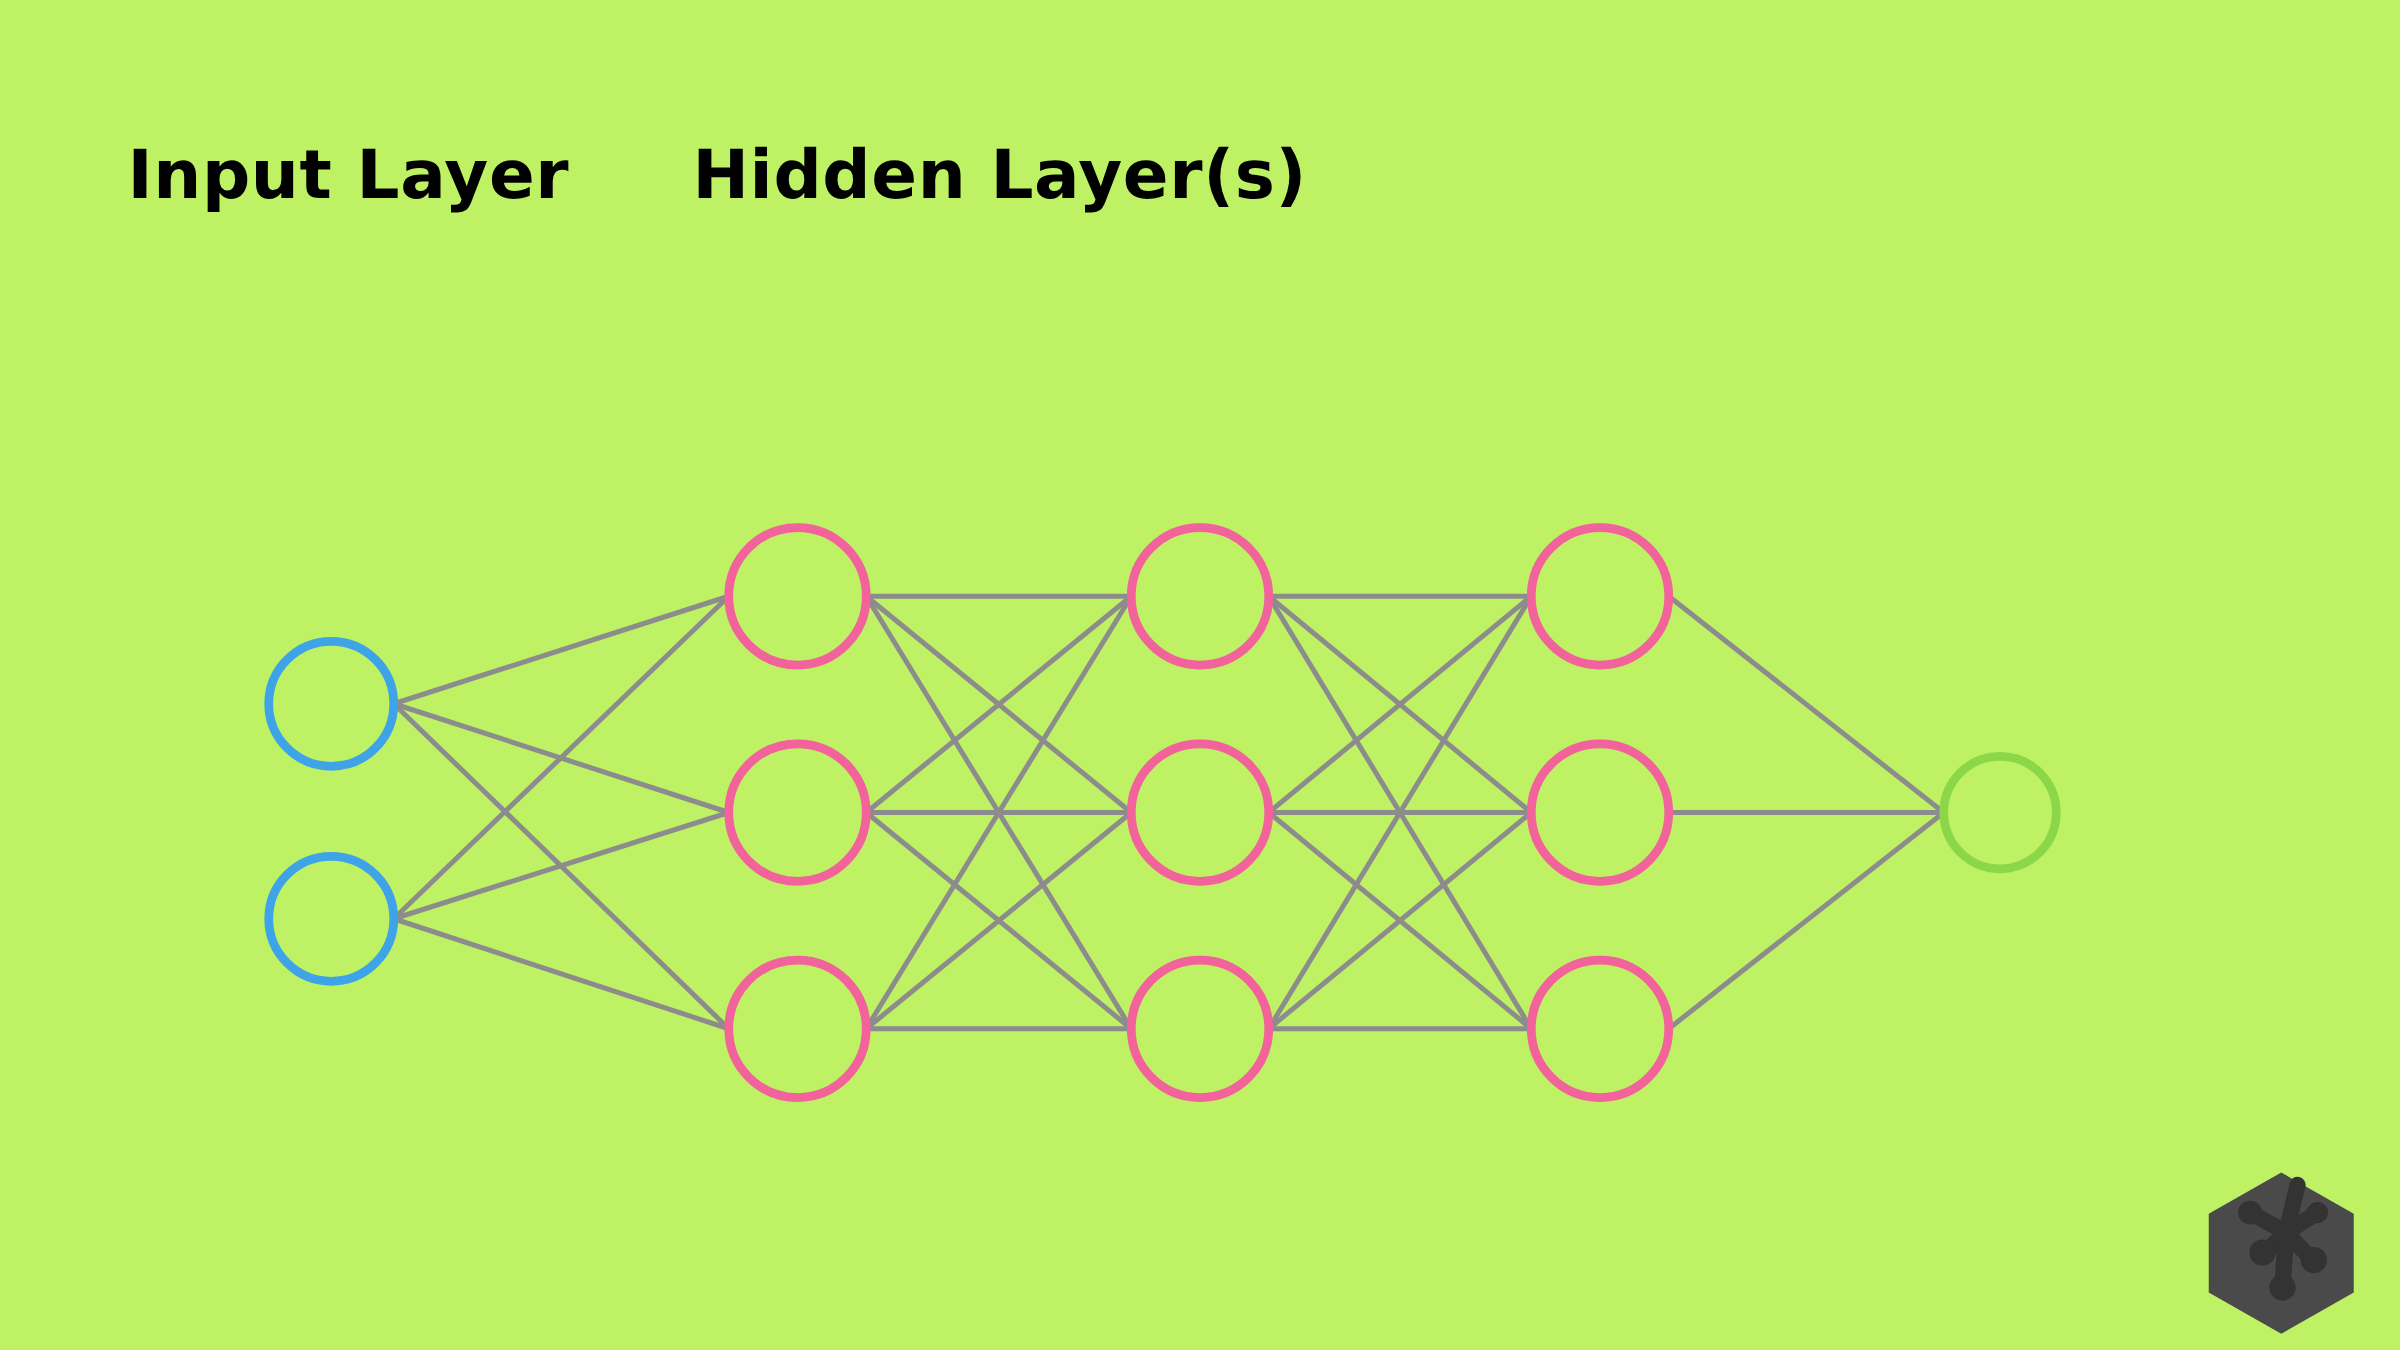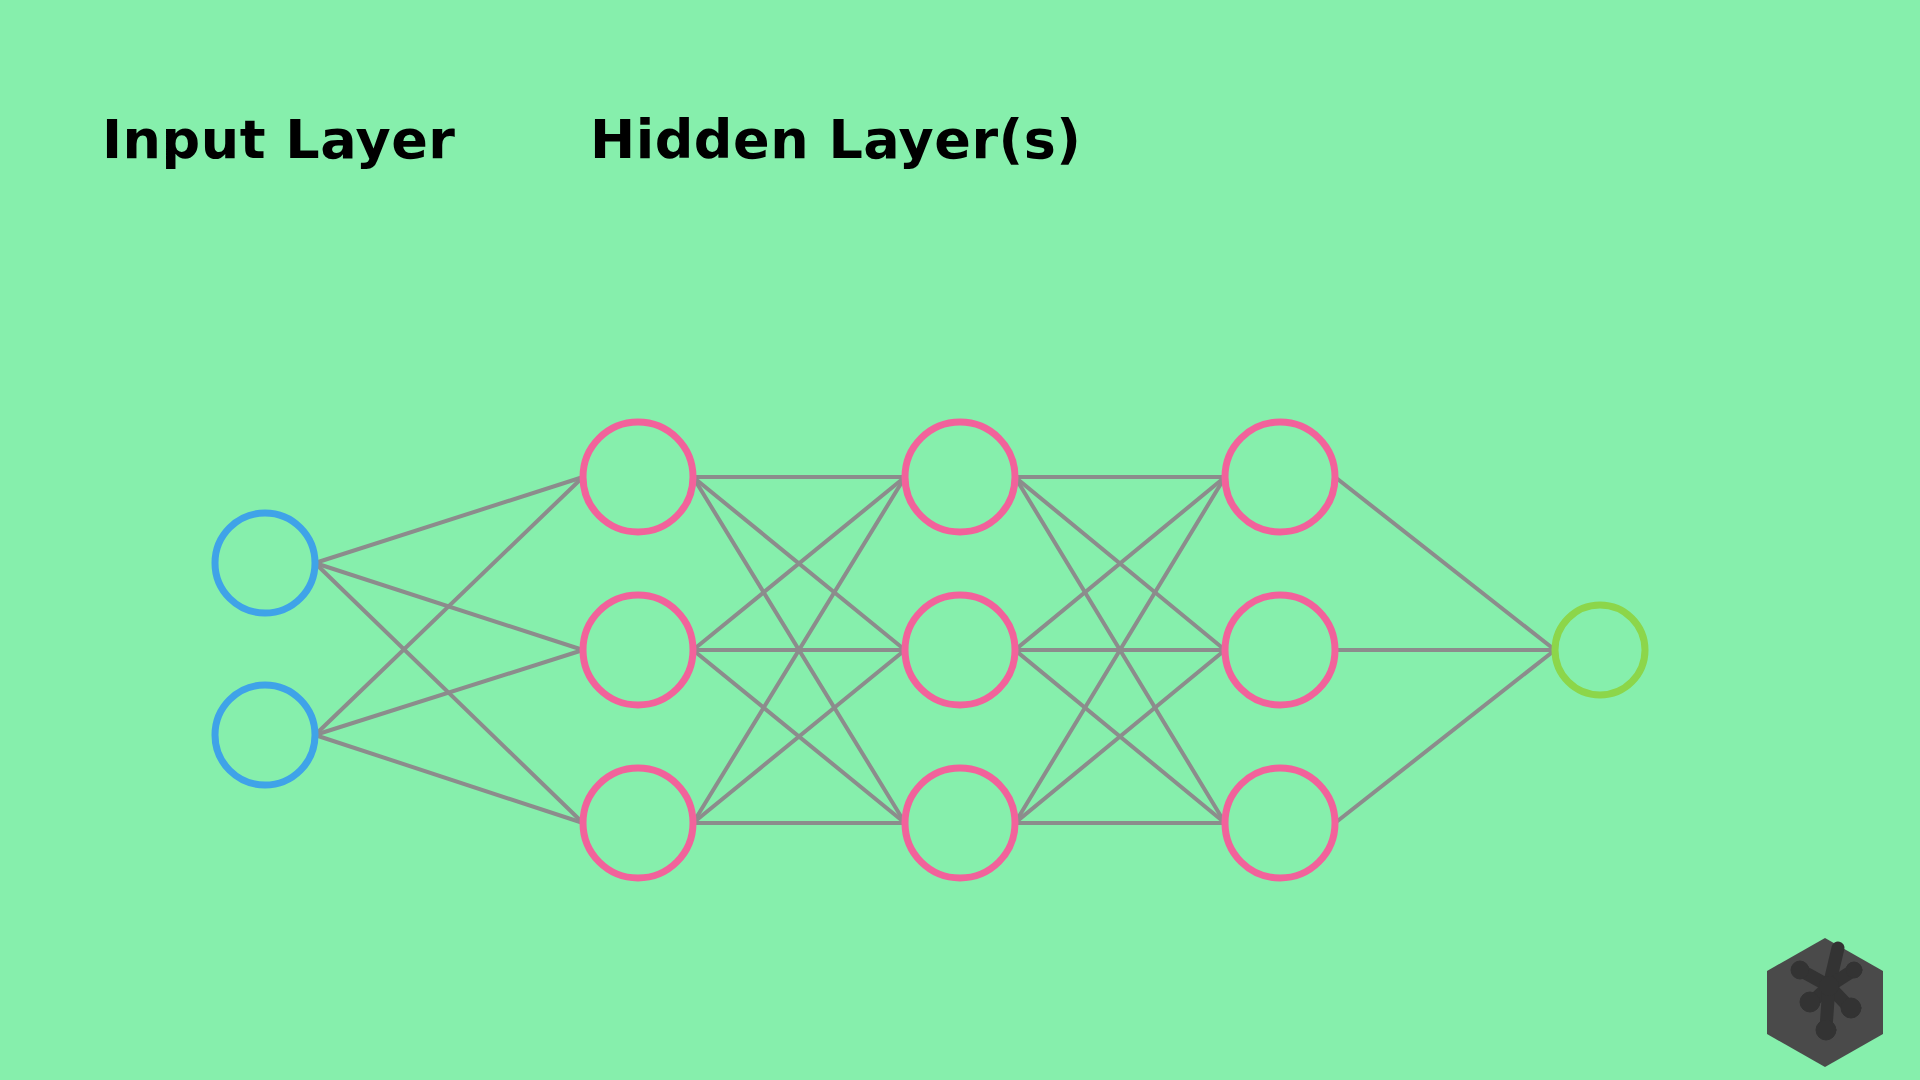--- a/index.html
+++ b/index.html
@@ -8,42 +8,42 @@
     padding: 0;
     background: #333333;
   }
   body {
     font-family: "DejaVu Sans", "Liberation Sans", sans-serif;
   }
   #stage {
     position: relative;
     width: 1920px;
     height: 1080px;
-    background: #86efac;
+    background: #bef264;
     overflow: hidden;
   }
   #net-svg {
     position: absolute;
     left: 0;
     top: 0;
     width: 1920px;
     height: 1080px;
     display: block;
   }
   .layer-label {
     position: absolute;
     white-space: nowrap;
     font-weight: 700;
     font-size: 54px;
     letter-spacing: 0.5px;
     line-height: 1;
     font-family: "DejaVu Sans", "Liberation Sans", sans-serif;
   }
   #label-input  { left: 102px;  top: 113px; }
-  #label-hidden { left: 590px;  top: 113px; }
+  #label-hidden { left: 554px;  top: 113px; }
   #label-output { left: 1128px; top: 113px; }
 
   #watermark {
     position: absolute;
     left: 1750px;
     top: 930px;
     width: 150px;
     height: 140px;
     opacity: 1;
   }

